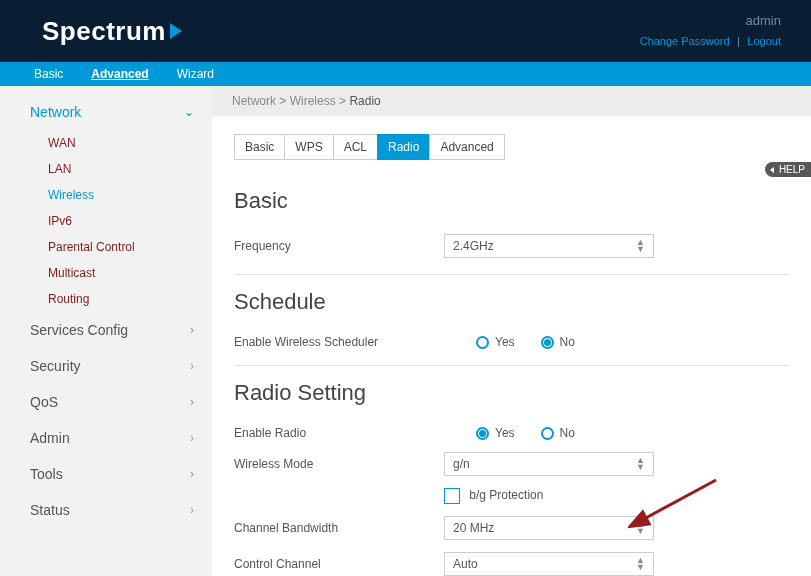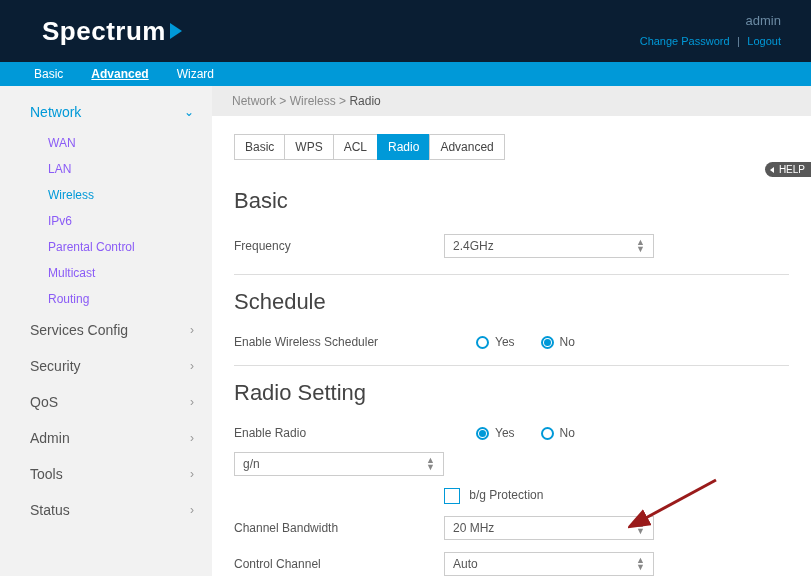--- a/index.html
+++ b/index.html
@@ -16,21 +16,21 @@
 .topnav { background: #0099d8; height: 24px; display: flex; align-items: center; padding-left: 34px; }
 .topnav-item { color: #fff; font-size: 12px; margin-right: 28px; cursor: pointer; }
 .topnav-item.active { font-weight: bold; text-decoration: underline; }
 
 .layout { display: flex; height: calc(576px - 86px); }
 .sidebar { width: 212px; background: #f2f2f2; padding-top: 8px; }
 .side-group { padding: 10px 18px 10px 30px; display: flex; justify-content: space-between; align-items: center; cursor: pointer; font-size: 14px; color: #555; }
 .side-group.expanded { color: #0099d8; }
 .chevron { font-size: 12px; color: #999; }
 .chevron.down { color: #0099d8; }
-.side-sub { padding: 6px 18px 6px 48px; font-size: 12px; color: #8b5cf6; cursor: pointer; }
+.side-sub { padding: 6px 18px 6px 48px; font-size: 12px; color: #7f1d1d; cursor: pointer; }
 .side-sub.active { color: #0099d8; }
 
 .main { flex: 1; position: relative; }
 .breadcrumb { background: #ececec; padding: 8px 20px; font-size: 12px; color: #888; }
 .breadcrumb .current { color: #555; font-weight: 500; }
 
 .content { padding: 18px 22px; }
 .tabs { display: flex; margin-bottom: 28px; }
 .tab { border: 1px solid #ccc; padding: 5px 10px; font-size: 12px; color: #444; cursor: pointer; margin-left: -1px; background: #fff; }
 .tab:first-child { margin-left: 0; }
@@ -175,20 +175,21 @@
             <span class="radio-circle checked"></span>
             <span>Yes</span>
           </div>
           <div class="radio-opt">
             <span class="radio-circle"></span>
             <span>No</span>
           </div>
         </div>
       </div>
       <div class="field-row">
+        <div class="field-label">Wireless Mode</div>
         <div class="field-control">
           <div class="select">
             <span>g/n</span>
             <span class="select-caret">▲<br>▼</span>
           </div>
         </div>
       </div>
       <div class="field-row">
         <div class="field-label"></div>
         <div class="field-control">

